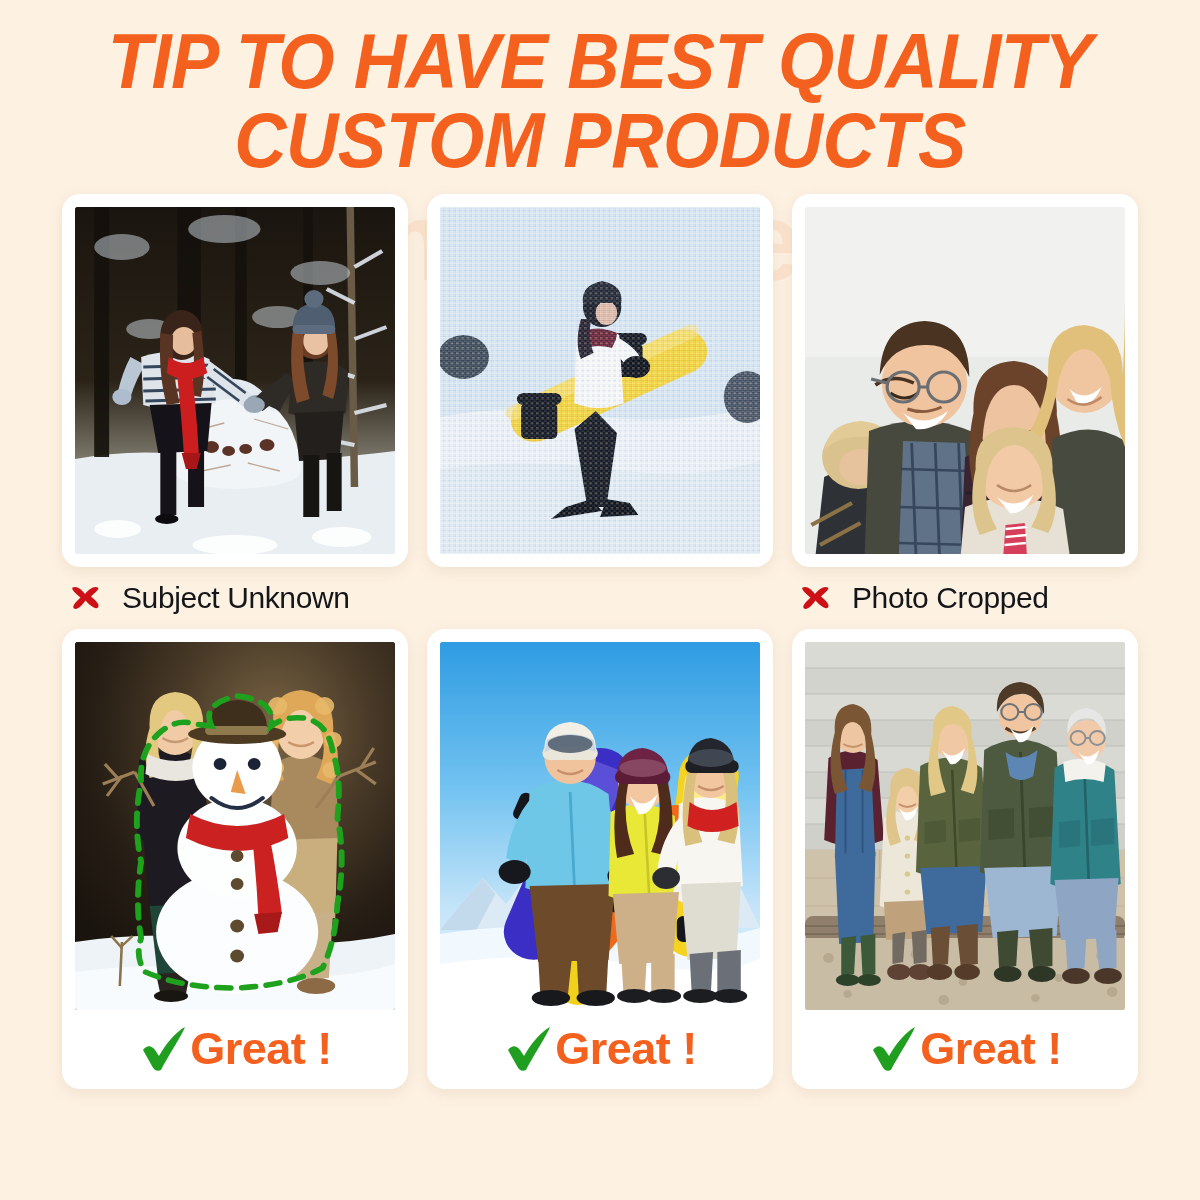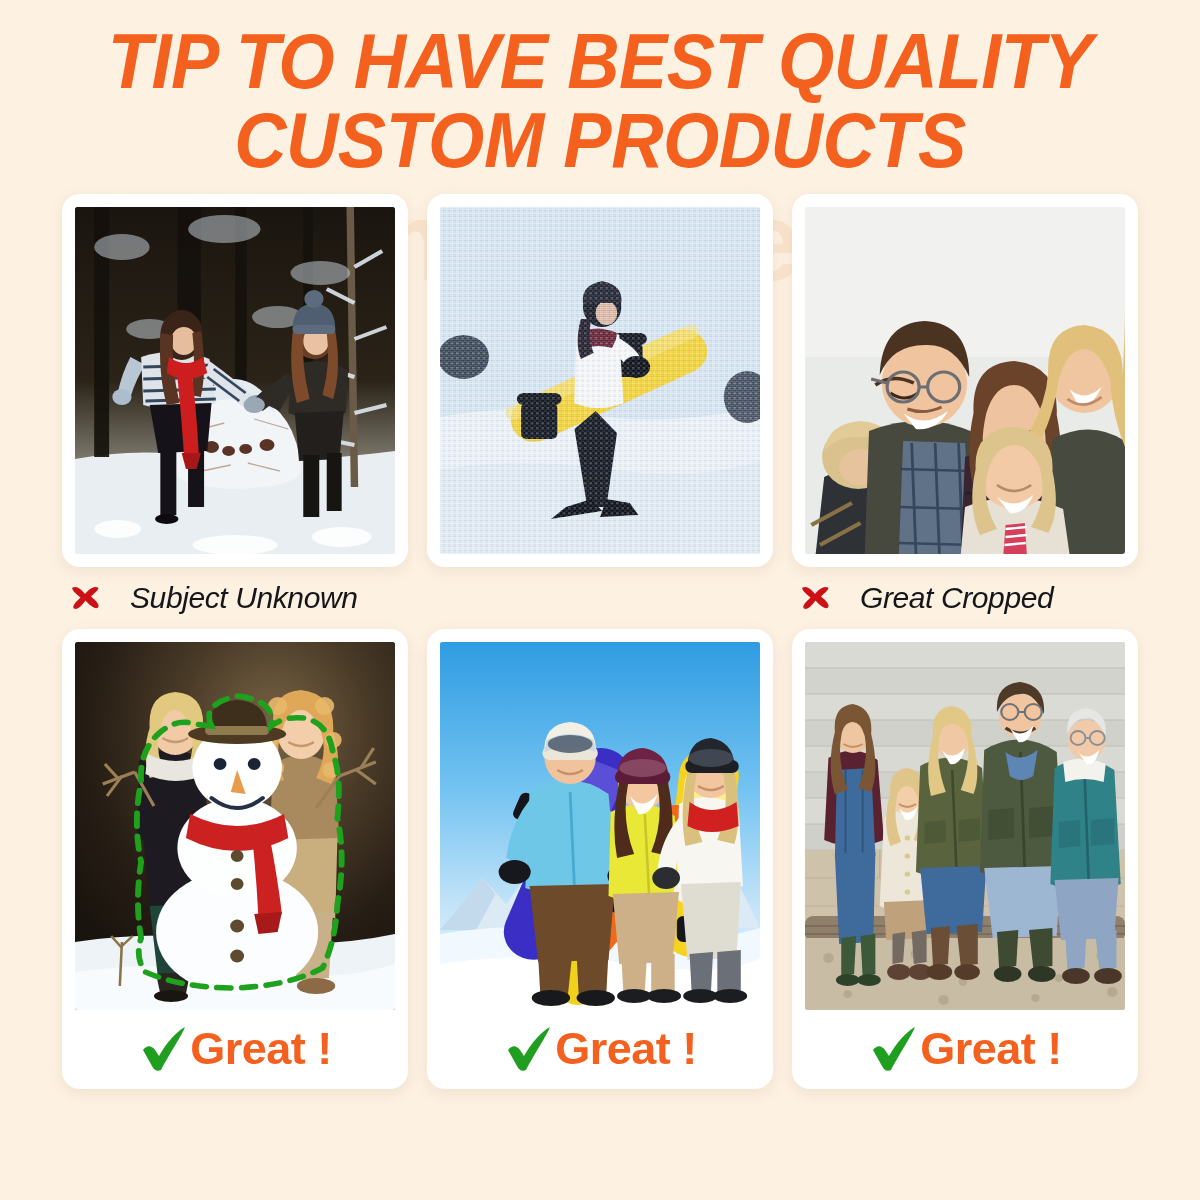--- a/index.html
+++ b/index.html
@@ -89,24 +89,23 @@
     overflow: hidden;
     position: relative;
     background: #cfd6dd;
   }
   .card.row2 .photo { height: 368px; }
 
   
   .caption {
     display: flex;
     align-items: center;
-    gap: 28px;
+    gap: 20px;
     height: 62px;
     padding-left: 6px;
-    font-style: italic;
   }
   .caption .cap-text {
     font-family: "Liberation Sans", sans-serif;
     font-size: 30px;
     font-weight: 400;
     color: #14161A;
     letter-spacing: -0.4px;
     white-space: nowrap;
   }
 
@@ -436,21 +435,21 @@
       </div>
     </div>
     <div class="caption">
       <span>
         <svg width="34" height="34" viewBox="0 0 34 34">
           <path d="M4.5 6.5 C9 4.5 13 8 17 13 C21 8 26 4.5 30 6.5 C31.5 7.6 28 11 23 15.5
                    C28.5 20 32 24 30 26.5 C27.5 29 22 24.5 17.5 19.5 C13.5 25 9 29.5 6 27.5
                    C3.5 25.2 8 21 12.5 16.5 C7.5 12.5 3 8.2 4.5 6.5 Z" fill="#CC1016"></path>
         </svg>
       </span>
-      <span class="cap-text">Great Cropped</span>
+      <span class="cap-text">Photo Cropped</span>
     </div>
   </div>
 
   <div class="cell">
     <div class="card row2">
       <div class="photo p4">
         <svg viewBox="0 0 300 368" width="100%" height="100%" preserveAspectRatio="none">
           <defs>
             <radialGradient id="bok" cx="62%" cy="24%" r="78%">
               <stop offset="0" stop-color="#7a6545"></stop>

